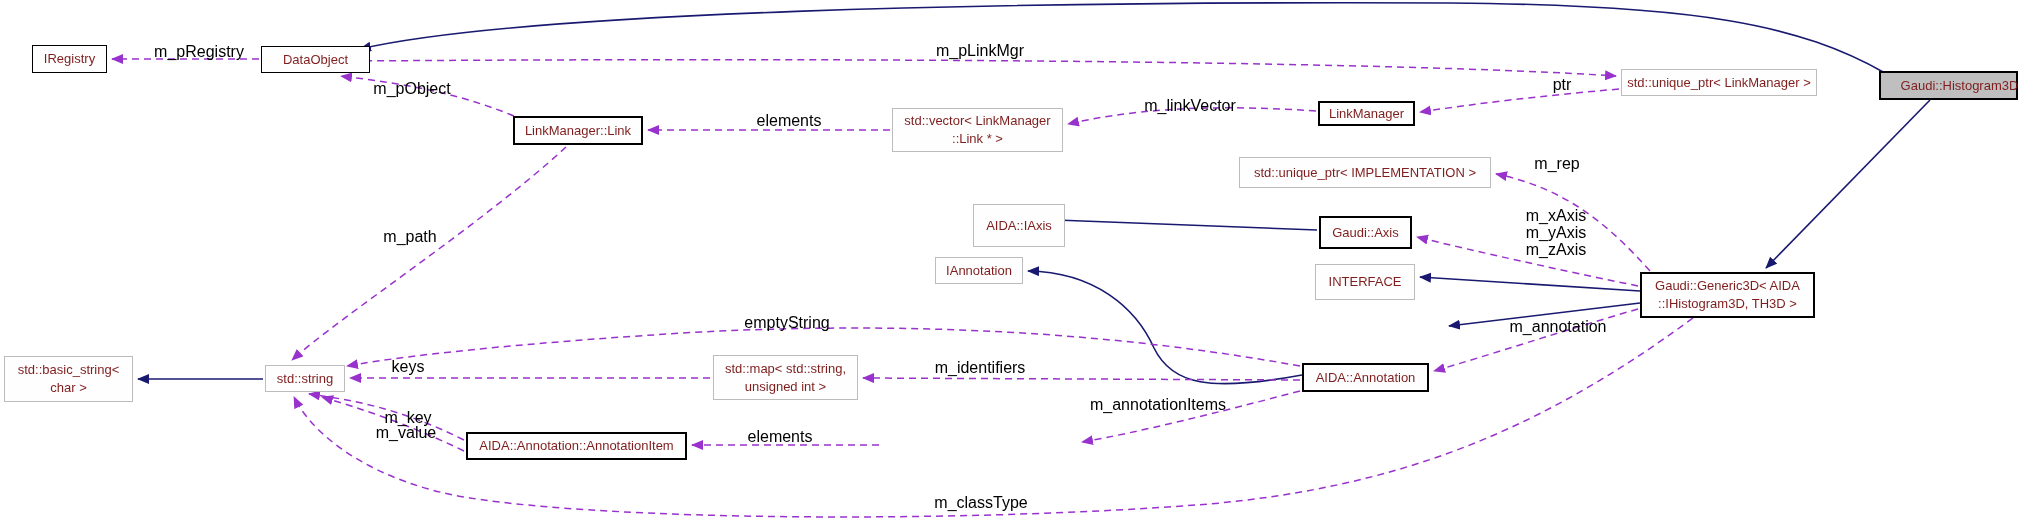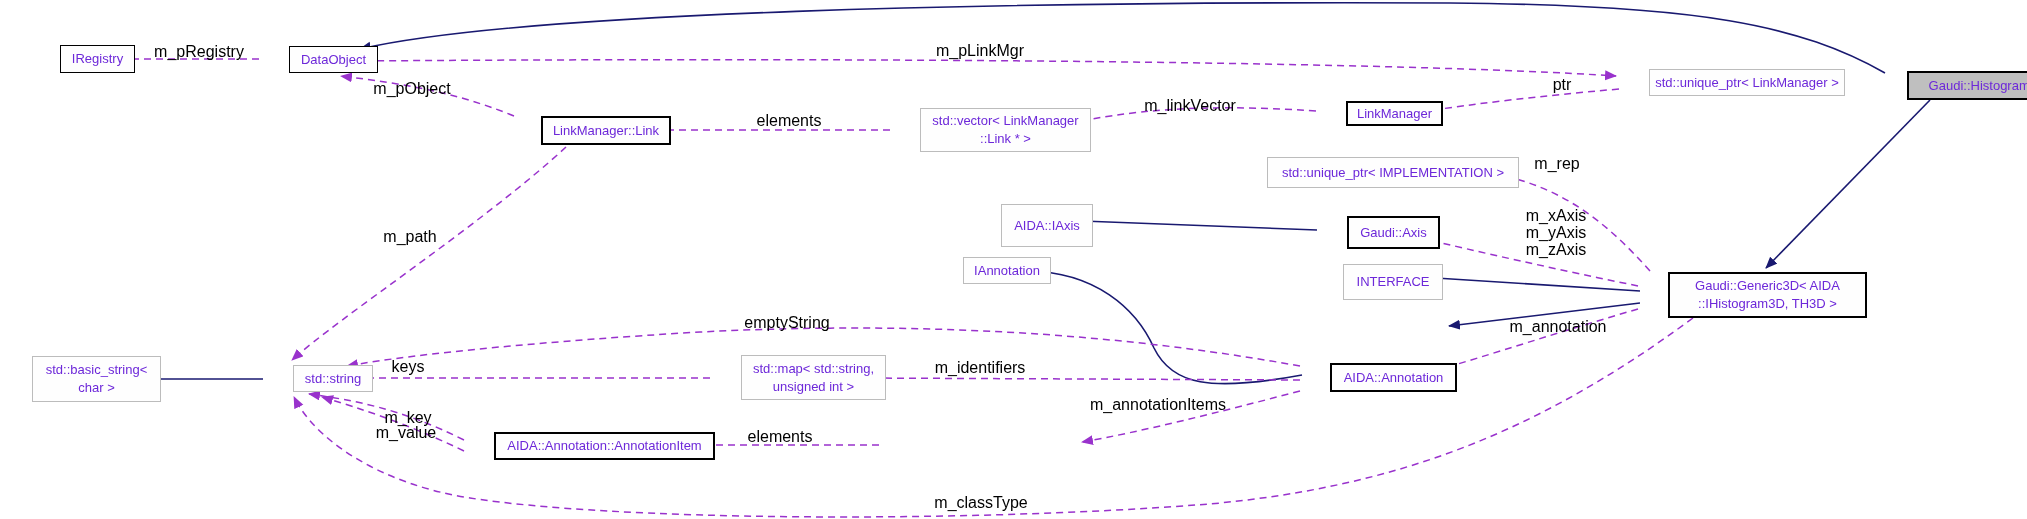--- a/index.html
+++ b/index.html
@@ -11,22 +11,22 @@
     --bg:#ffffff;
   }
   html,body{margin:0;padding:0;background:var(--bg);}
   #canvas{
     position:relative;width:2027px;height:519px;background:var(--bg);
     font-family:"Liberation Sans","DejaVu Sans",sans-serif;overflow:hidden;
   }
   #edges{position:absolute;left:0;top:0;width:2027px;height:519px;}
   .node{
     position:absolute;display:flex;flex-direction:column;align-items:center;justify-content:center;
-    background:#fefefe;color:#6d28d9;font-size:13px;line-height:18px;white-space:nowrap;
-    text-align:center;box-sizing:border-box;z-index:2;margin-left:28px;
+    background:#fefefe;color:#7f1d1d;font-size:13px;line-height:18px;white-space:nowrap;
+    text-align:center;box-sizing:border-box;z-index:2;
   }
   .node.dark{border:1px solid var(--border-dark);}
   .node.bold{border:2px solid var(--border-dark);}
   .node.light{border:1px solid var(--border-light);}
   .node.highlight{background:var(--highlight-fill);border:2px solid var(--border-dark);padding-left:22px;}
   .edge-label{
     position:absolute;transform:translate(-50%,-50%);font-size:16px;color:#000;
     white-space:nowrap;z-index:3;text-align:center;line-height:17px;background:transparent;
   }
   path.solid{stroke:var(--edge-solid);stroke-width:1.6;fill:none;}
@@ -73,21 +73,21 @@
     <path class="dashed" d="M 1300,391 C 1220,412 1140,432 1082,442" marker-end="url(#arrow-dashed)"></path>
     <path class="dashed" d="M 879,445 L 692,445" marker-end="url(#arrow-dashed)"></path>
     <path class="dashed" d="M 464,440 C 400,408 352,400 309,394" marker-end="url(#arrow-dashed)"></path>
     <path class="dashed" d="M 464,451 C 408,424 362,409 322,397" marker-end="url(#arrow-dashed)"></path>
     <path class="dashed" d="M 1693,318 C 1530,438 1390,487 1210,504 C 950,524 610,520 470,498 C 380,484 315,440 294,397" marker-end="url(#arrow-dashed)"></path>
   </svg>
 
   <div class="node dark" style="left:32px;top:45px;width:75px;height:28px">
       <span>IRegistry</span>
     </div>
-  <div class="node dark" style="left:261px;top:46px;width:89px;height:27px">
+  <div class="node dark" style="left:261px;top:46px;width:109px;height:27px">
       <span>DataObject</span>
     </div>
   <div class="node bold" style="left:513px;top:116px;width:130px;height:29px">
       <span>LinkManager::Link</span>
     </div>
   <div class="node light" style="left:892px;top:108px;width:171px;height:44px">
       <span>std::vector&lt; LinkManager</span>
       <span>::Link * &gt;</span>
     </div>
   <div class="node bold" style="left:1318px;top:101px;width:97px;height:25px">
@@ -107,21 +107,21 @@
     </div>
   <div class="node bold" style="left:1319px;top:216px;width:93px;height:33px">
       <span>Gaudi::Axis</span>
     </div>
   <div class="node light" style="left:1315px;top:264px;width:100px;height:36px">
       <span>INTERFACE</span>
     </div>
   <div class="node light" style="left:935px;top:257px;width:88px;height:27px">
       <span>IAnnotation</span>
     </div>
-  <div class="node bold" style="left:1640px;top:272px;width:199px;height:46px">
+  <div class="node bold" style="left:1640px;top:272px;width:175px;height:46px">
       <span>Gaudi::Generic3D&lt; AIDA</span>
       <span>::IHistogram3D, TH3D &gt;</span>
     </div>
   <div class="node light" style="left:4px;top:356px;width:129px;height:46px">
       <span>std::basic_string&lt;</span>
       <span>char &gt;</span>
     </div>
   <div class="node light" style="left:265px;top:365px;width:80px;height:27px">
       <span>std::string</span>
     </div>

